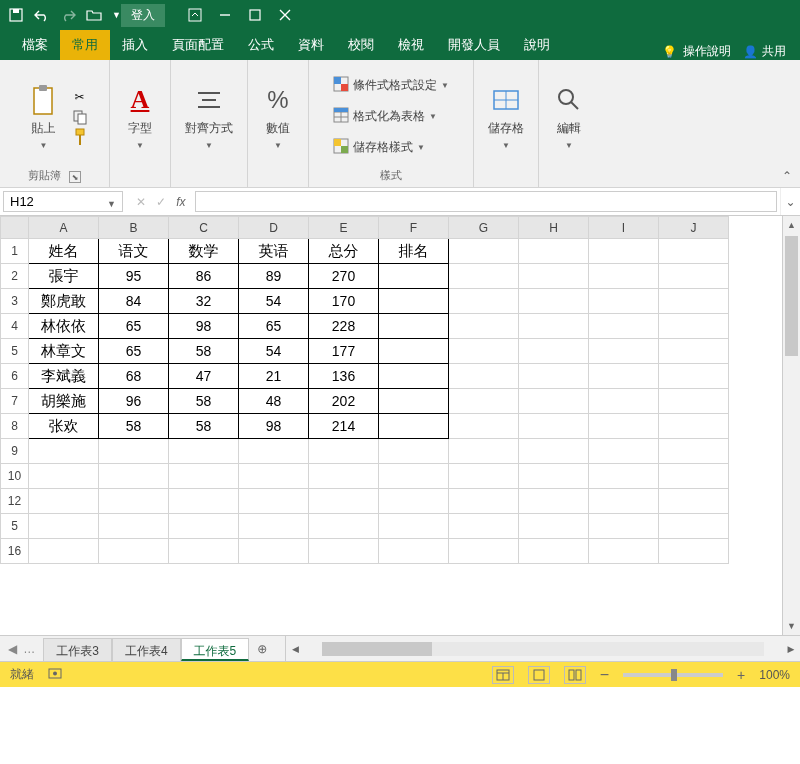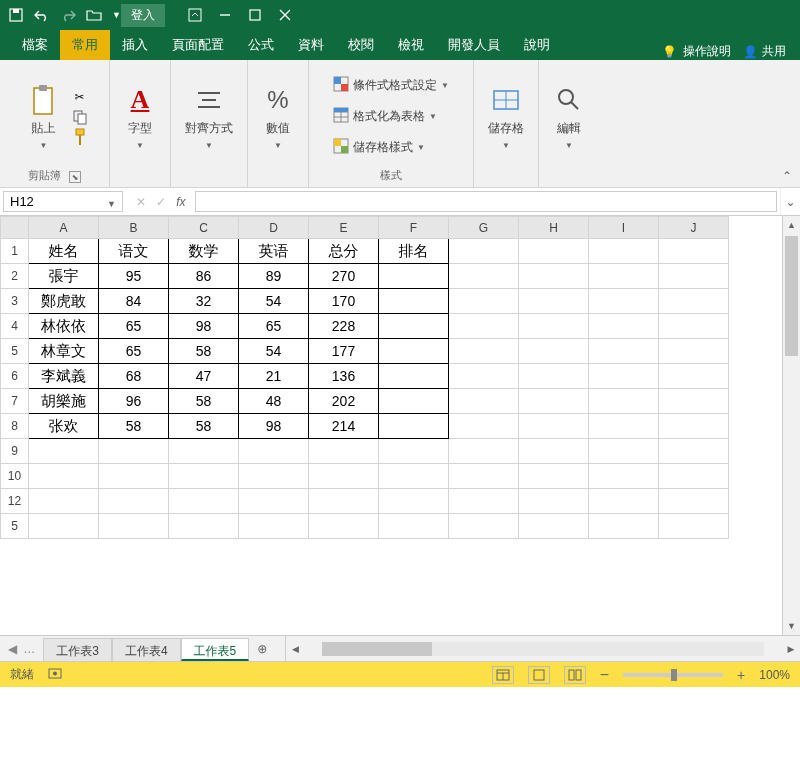--- a/index.html
+++ b/index.html
@@ -456,20 +456,33 @@
             <td class="datacell"></td>
             <td class="datacell"></td>
             <td class="datacell"></td>
             <td class="datacell"></td>
             <td class="datacell"></td>
             <td class="datacell"></td>
             <td class="datacell"></td>
             <td class="datacell"></td>
             <td class="datacell"></td>
           </tr>
+          <tr>
+            <th class="rowhdr">16</th>
+            <td class="datacell"></td>
+            <td class="datacell"></td>
+            <td class="datacell"></td>
+            <td class="datacell"></td>
+            <td class="datacell"></td>
+            <td class="datacell"></td>
+            <td class="datacell"></td>
+            <td class="datacell"></td>
+            <td class="datacell"></td>
+            <td class="datacell"></td>
+          </tr>
         </tbody>
       </table>
   </div>
   <div class="vscroll">
     <div class="arr" style="top:0">▲</div>
     <div class="thumb"></div>
     <div class="arr" style="bottom:0">▼</div>
   </div>
 </div>
 

